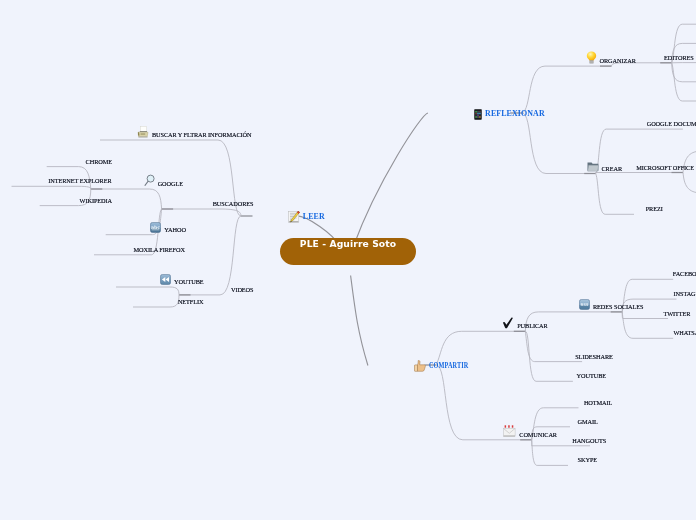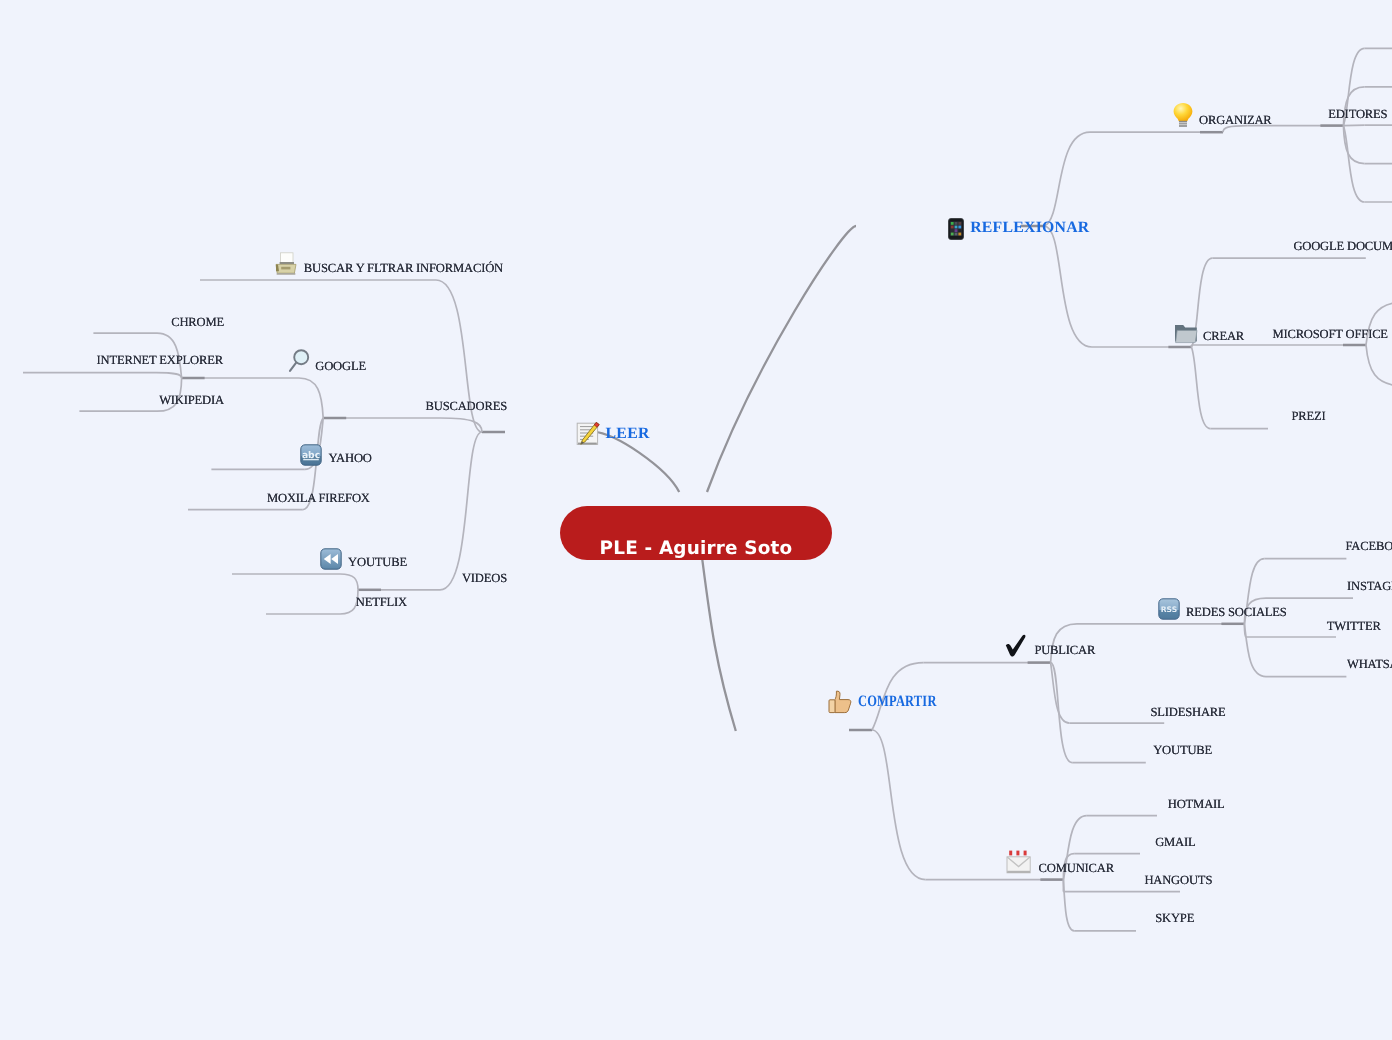--- a/index.html
+++ b/index.html
@@ -13,22 +13,22 @@
   .node.blue{align-items:center;}
   .node.blue .ico{margin-bottom:0;}
   .lbl{font-size:6.3px;letter-spacing:-0.09px;color:#2b2f3c;line-height:12px;
        font-family:"Liberation Serif",serif;
        -webkit-font-smoothing:antialiased;backface-visibility:hidden;
        text-shadow:0 0 0.2px #2b2f3c;}
   .node.blue{height:14px;}
   .node.blue .lbl{color:#1769e0;font-weight:bold;font-size:7.9px;letter-spacing:0.12px;
         text-shadow:none;}
   .ico{display:inline-block;flex:0 0 auto;margin-right:3px;line-height:0;}
-  #root{position:absolute;left:280px;top:253px;width:136px;height:27px;
-        background:#b91c1c;border-radius:14px;display:flex;align-items:flex-end;
+  #root{position:absolute;left:280px;top:238px;width:136px;height:27px;
+        background:#a16207;border-radius:14px;display:flex;align-items:flex-start;
         justify-content:center;}
   #root .rootlbl{font-family:"DejaVu Sans",sans-serif;font-size:9.2px;font-weight:bold;
         color:#ffffff;letter-spacing:0.1px;}
 </style>
 </head>
 <body>
 
 <div id="canvas">
   <svg class="layer" id="edges">
       <path d="M339.6 246 C333.5 234 307 215.9 296.9 215.9" fill="none" stroke="#939399" stroke-width="1.15" stroke-linecap="butt"></path>
@@ -270,21 +270,21 @@
       </div>
       <div class="node" style="top: 116.1px; visibility: visible; left: 610.7px;">
         <span class="lbl">GOOGLE DOCUMENTOS</span>
       </div>
       <div class="node" style="top: 159.5px; visibility: visible; left: 600.2px;">
         <span class="lbl">MICROSOFT OFFICE</span>
       </div>
       <div class="node" style="top: 201.3px; visibility: visible; left: 609.7px;">
         <span class="lbl">PREZI</span>
       </div>
-      <div class="node blue" style="top: 344px; visibility: visible; left: 377.5px;">
+      <div class="node blue" style="top: 359px; visibility: visible; left: 377.5px;">
         <span class="ico"><svg width="12" height="12" viewBox="0 0 12 12">
             <path d="M4.2 0.6 C5.4 0.4 6.1 1.0 6.0 2.2 L5.7 4.8 L10.0 4.8 C11.2 4.8 11.7 5.6 11.3 6.6 L10.2 10.0 C9.9 10.9 9.3 11.3 8.4 11.3 L3.4 11.3 L3.4 4.9 C4.0 3.9 4.3 2.6 4.2 0.6 Z" fill="#edc08a" stroke="#9c6f3c" stroke-width="0.5"></path>
             <rect x="0.5" y="4.9" width="3.0" height="6.4" rx="0.5" fill="#f3d3a6" stroke="#9c6f3c" stroke-width="0.5"></rect>
           </svg></span>
         <span class="lbl" style="display: inline-block; transform: scaleX(0.79); transform-origin: left center;">COMPARTIR</span>
       </div>
       <div class="node" style="top: 318.3px; visibility: visible; left: 466.2px;">
         <span class="ico"><svg width="12" height="12" viewBox="0 0 12 12">
             <path d="M0.9 5.6 C1.9 4.6 2.6 4.8 3.3 5.9 L4.4 7.8 L9.2 0.9 C10.0 0.0 11.2 0.5 10.6 1.6 L5.4 10.4 C4.7 11.6 3.6 11.6 3.0 10.4 Z" fill="#111318"></path>
           </svg></span>

